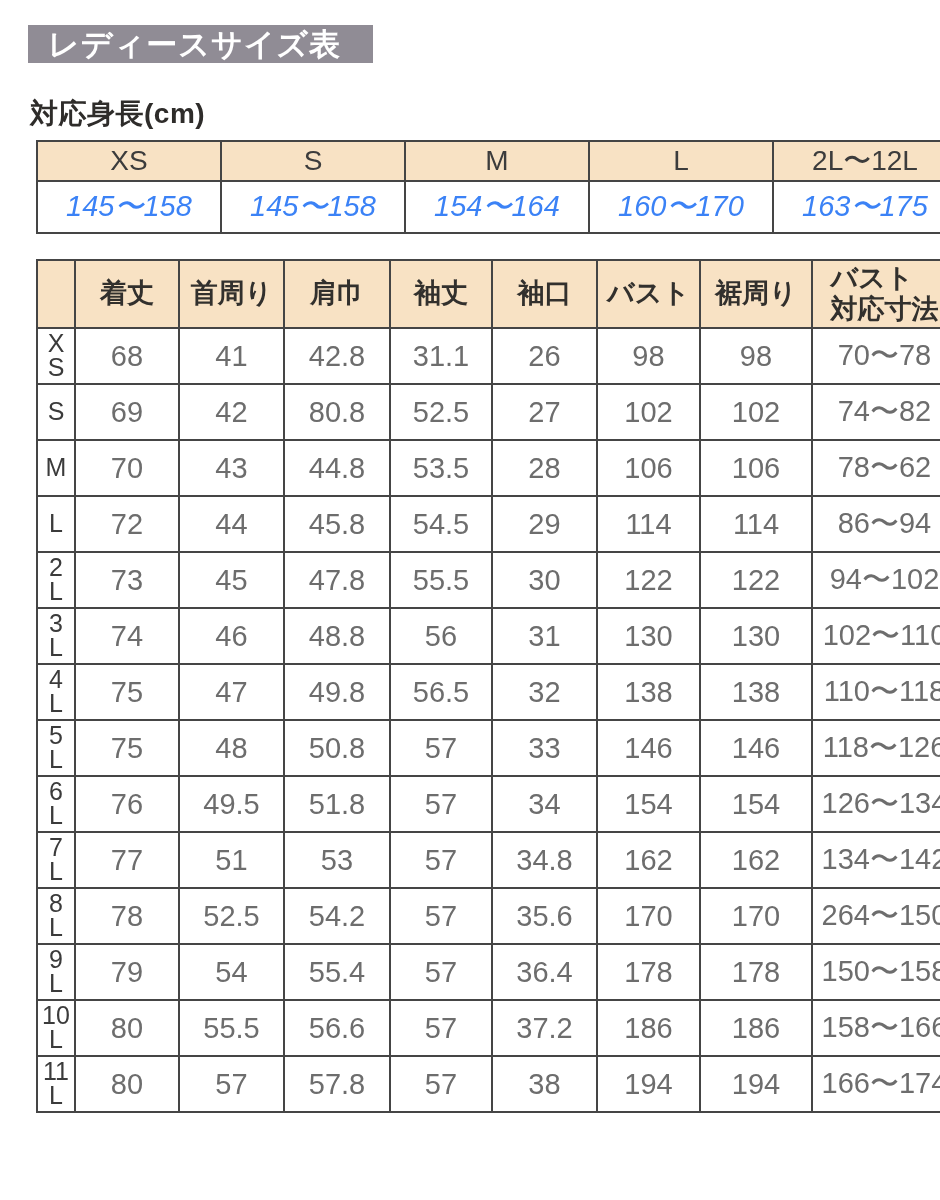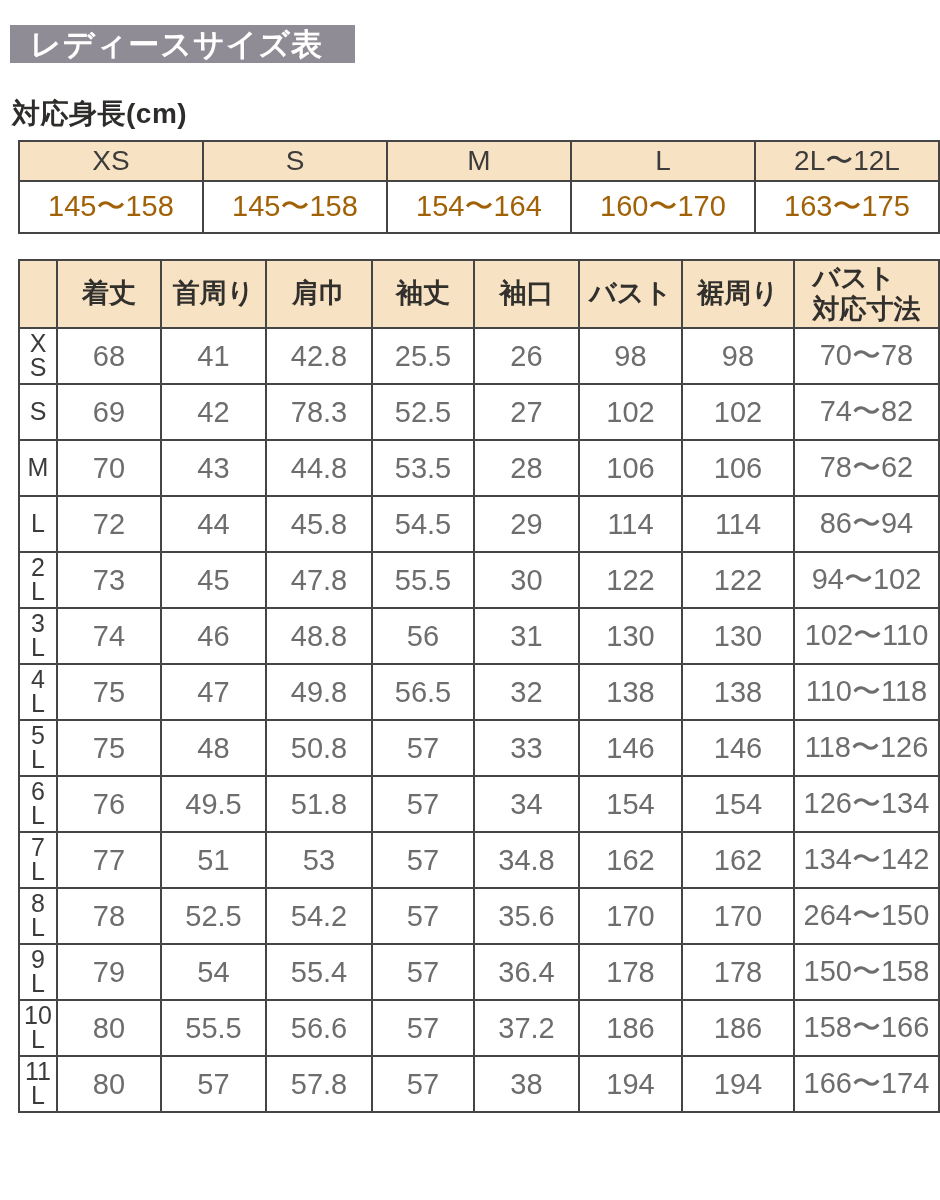--- a/index.html
+++ b/index.html
@@ -7,21 +7,21 @@
     padding: 0;
     background: #ffffff;
     font-family: "Liberation Sans", "DejaVu Sans", sans-serif;
   }
   .page {
     position: relative;
     width: 940px;
     height: 1200px;
     background: #ffffff;
     box-sizing: border-box;
-    padding: 25px 10px 0 10px;
+    padding: 25px 10px 0 28px;
   }
   
   .title-bar {
     width: 345px;
     height: 38px;
     line-height: 39px;
     background: #908c95;
     color: #ffffff;
     font-size: 31px;
     font-weight: bold;
@@ -58,21 +58,22 @@
   .height-table thead th {
     height: 31px;
     font-size: 28px;
     font-weight: normal;
     color: #3c3c3c;
   }
   .height-table tbody td {
     height: 50px;
     font-size: 29px;
     font-weight: normal;
-    color: #a16207;
+    color: #3b82f6;
+    font-style: italic;
   }
   
   .size-table {
     margin-top: 25px;
     border-radius: 15px;
   }
   .size-table thead th {
     height: 66px;
     font-size: 27px;
     font-weight: bold;
@@ -165,31 +166,31 @@
 対応寸法</span></th>
         </tr>
     </thead>
     <tbody id="size-body">
         <tr>
           <th class="row-label">X
 S</th>
           <td>68</td>
           <td>41</td>
           <td>42.8</td>
-          <td>25.5</td>
+          <td>31.1</td>
           <td>26</td>
           <td>98</td>
           <td>98</td>
           <td>70〜78</td>
         </tr>
         <tr>
           <th class="row-label">S</th>
           <td>69</td>
           <td>42</td>
-          <td>78.3</td>
+          <td>80.8</td>
           <td>52.5</td>
           <td>27</td>
           <td>102</td>
           <td>102</td>
           <td>74〜82</td>
         </tr>
         <tr>
           <th class="row-label">M</th>
           <td>70</td>
           <td>43</td>

